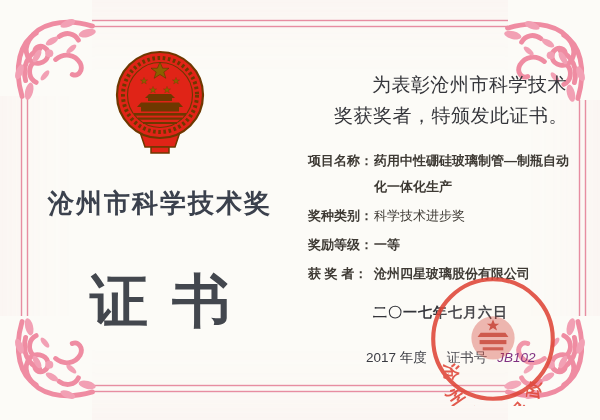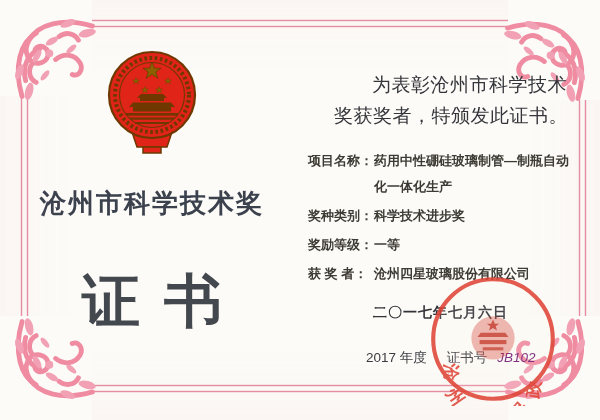--- a/index.html
+++ b/index.html
@@ -5,33 +5,33 @@
   html,body{margin:0;padding:0;background:#e9e7e2;}
   #app{
     position:relative;width:600px;height:420px;overflow:hidden;
     background:#fcfbf7;
     box-shadow:inset 0 0 80px rgba(238,150,170,.10);
     font-family:"Liberation Sans","DejaVu Sans",sans-serif;
   }
   svg{display:block}
 
   
-  .left-col{position:absolute;left:28px;top:50px;width:248px;text-align:center;}
+  .left-col{position:absolute;left:36px;top:50px;width:248px;text-align:center;}
   .emblem{margin:0 auto;}
   .page-title{margin-top:28px;font-size:26px;font-weight:bold;letter-spacing:2px;color:#3b414d;}
   .cert-word{margin-top:42px;font-size:58px;font-weight:bold;letter-spacing:24px;padding-left:24px;color:#43474e;}
 
   
   .intro{position:absolute;left:334px;top:50px;width:246px;font-size:19px;line-height:31px;
          color:#35363b;font-weight:500;text-indent:2em;letter-spacing:.5px;}
   .fields{position:absolute;left:308px;top:148px;width:268px;font-size:13px;color:#3e3a34;}
   .field{display:flex;margin-bottom:3px;line-height:26px;}
   .flabel{min-width:66px;font-weight:700;white-space:nowrap;}
   .fvalue{font-weight:700;}
-  .field.normal .fvalue{font-weight:700;}
+  .field.normal .fvalue{font-weight:400;}
   .issue-date{position:absolute;left:373px;top:304px;font-size:14px;font-weight:600;color:#33343a;letter-spacing:1px;}
   .footer-line{position:absolute;left:366px;top:349px;font-size:13.5px;color:#3a3b42;display:flex;align-items:baseline;}
   .footer-line .year{margin-right:20px;}
   .footer-line .cno-label{margin-right:10px;}
   .footer-line .cno-value{color:#701a75;font-style:italic;}
 
   .seal{position:absolute;left:426px;top:272px;pointer-events:none;}
   .frame{position:absolute;left:0;top:0;pointer-events:none;}
 </style>
 </head>

